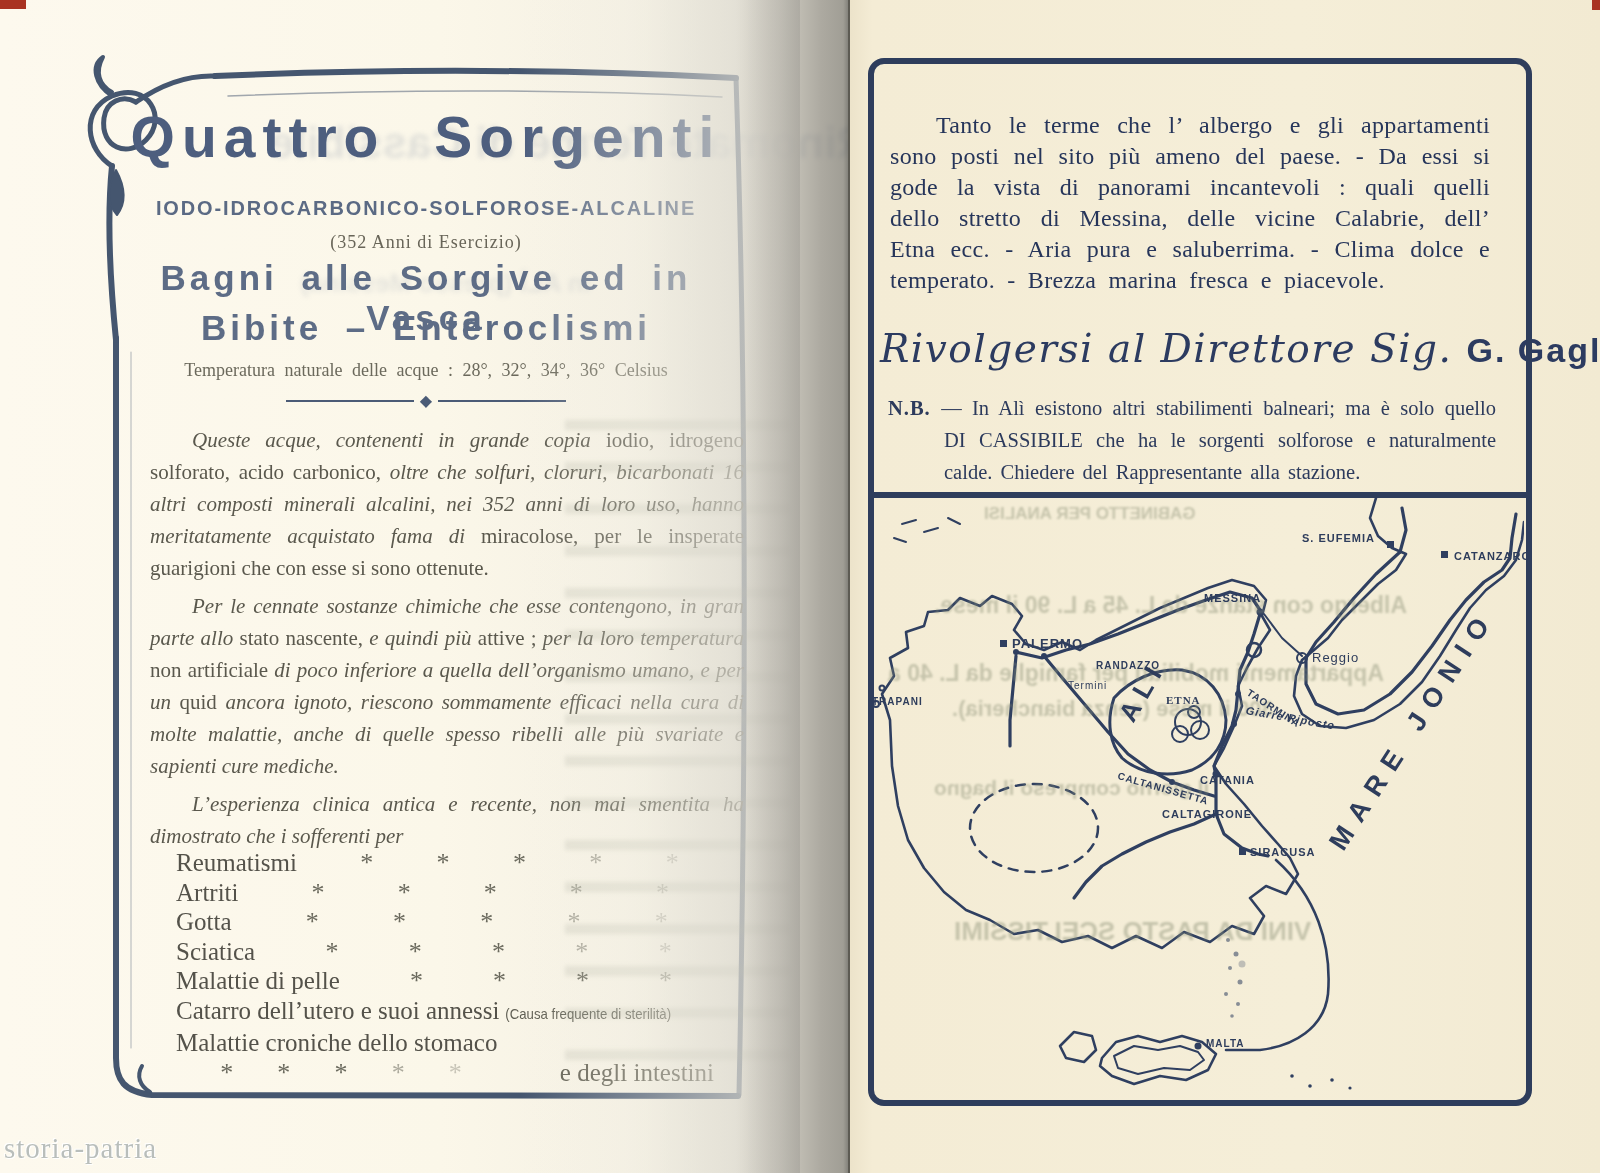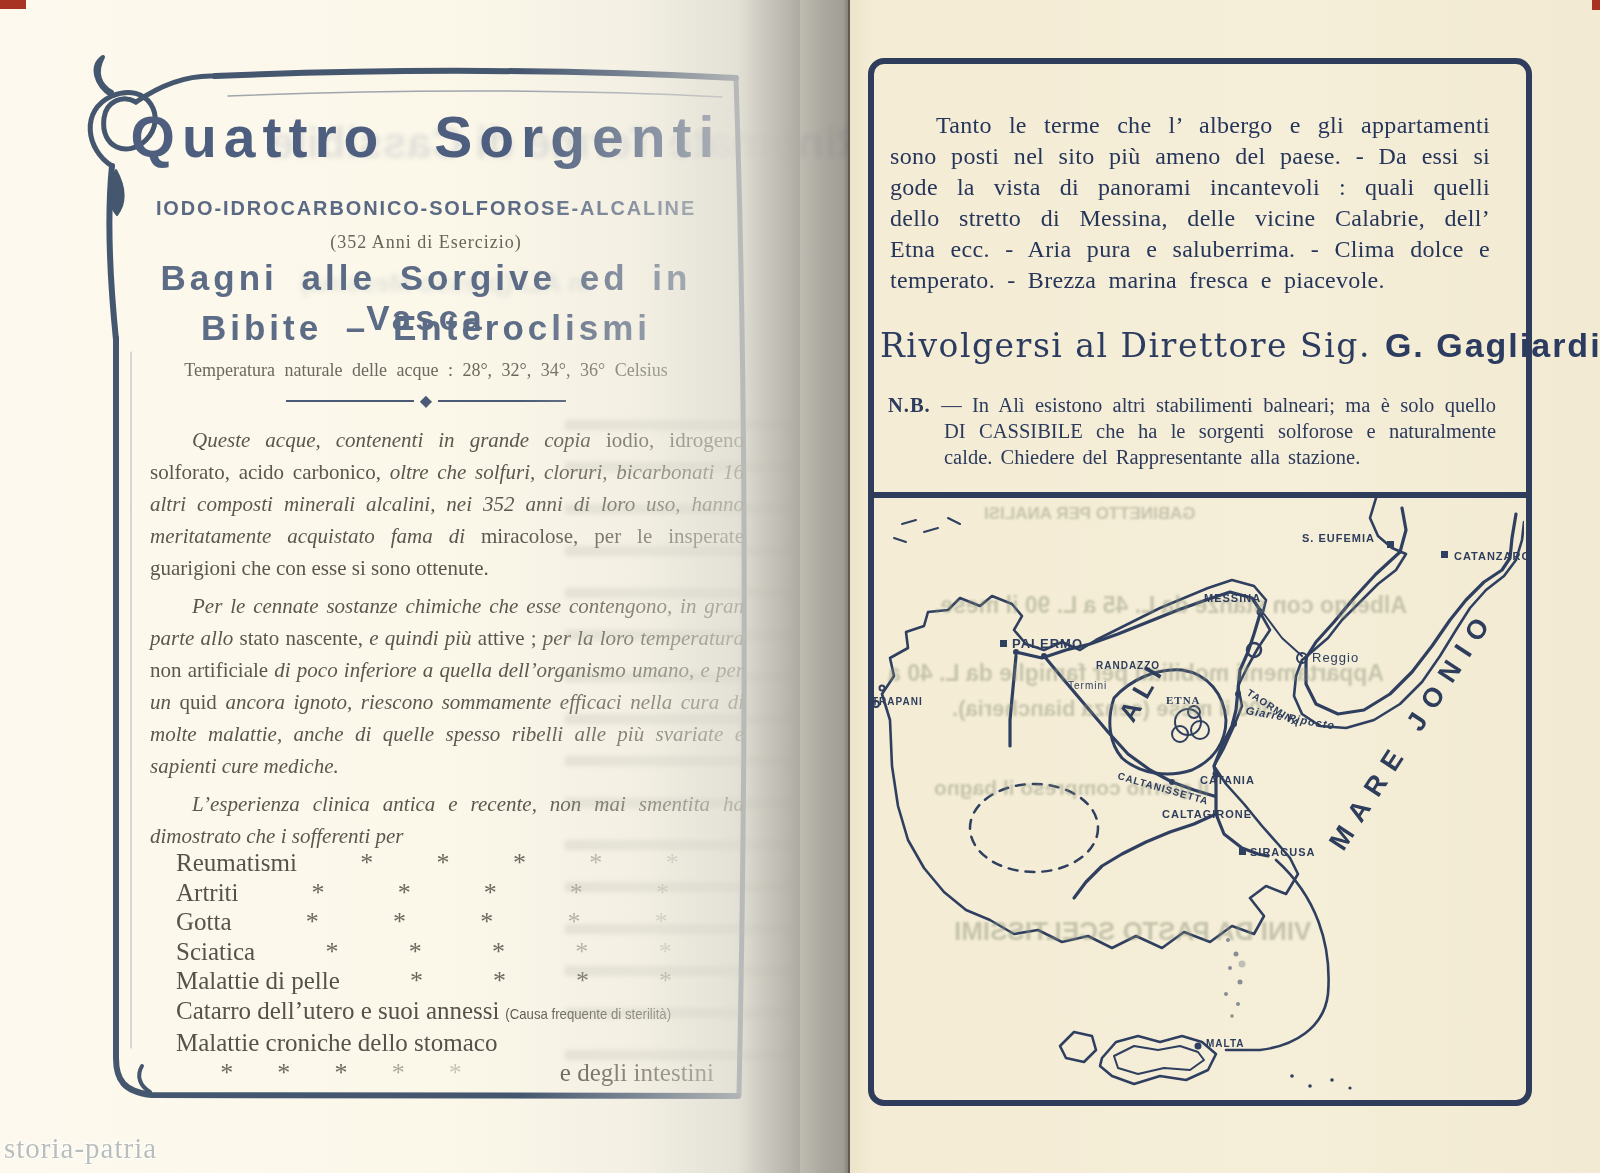--- a/index.html
+++ b/index.html
@@ -67,26 +67,26 @@
     background:linear-gradient(to right,#ece3ca 0,#f4ecd5 3%,#f5eed8 60%,#f2ead2 100%);
     border-left:2px solid #5d5b53;}
   .rp-frame{position:absolute;left:18px;top:58px;width:664px;height:1048px;
     border:6px solid #2e3d5c;border-radius:16px;}
   .rp-divider{position:absolute;left:22px;top:492px;width:656px;height:6px;background:#2e3d5c;}
   .rp-intro{position:absolute;left:40px;top:110px;width:600px;
     font-size:24px;line-height:31px;color:#26355a;text-align:justify;
     word-spacing:6px;letter-spacing:.3px;text-indent:46px;}
   .rp-contact{position:absolute;left:30px;top:326px;width:620px;text-align:center;
     white-space:nowrap;color:#2c3b60;}
-  .rp-contact .script{font-family:"DejaVu Serif",serif;
-    font-size:33px;letter-spacing:1.5px;}
+  .rp-contact .script{font-style:italic;font-family:"DejaVu Serif",serif;
+    font-size:39px;letter-spacing:1.5px;}
   .rp-contact .name{font-family:"Liberation Sans",sans-serif;font-weight:700;
     font-size:34px;letter-spacing:2px;padding-left:10px;}
   .rp-nb{position:absolute;left:38px;top:392px;width:608px;
-    font-size:20.5px;line-height:26px;color:#2c3a5c;text-align:justify;
+    font-size:20.5px;line-height:32px;color:#2c3a5c;text-align:justify;
     padding-left:56px;text-indent:-56px;word-spacing:3px;}
   .rp-nb b{font-weight:700;letter-spacing:1px;}
 
   
   .map-wrap{position:absolute;left:14px;top:498px;width:660px;height:588px;}
   .map-label{position:absolute;font-family:"Liberation Sans",sans-serif;font-weight:700;
     color:#2e3d5c;letter-spacing:1px;white-space:nowrap;}
   .ml-11{font-size:11px;} .ml-10{font-size:10px;} .ml-13{font-size:13px;}
   .ml-ali{font-size:26px;letter-spacing:8px;transform:rotate(-60deg);transform-origin:0 50%;}
   .ml-mare{font-size:27px;letter-spacing:11px;transform:rotate(-57deg);transform-origin:0 50%;}

